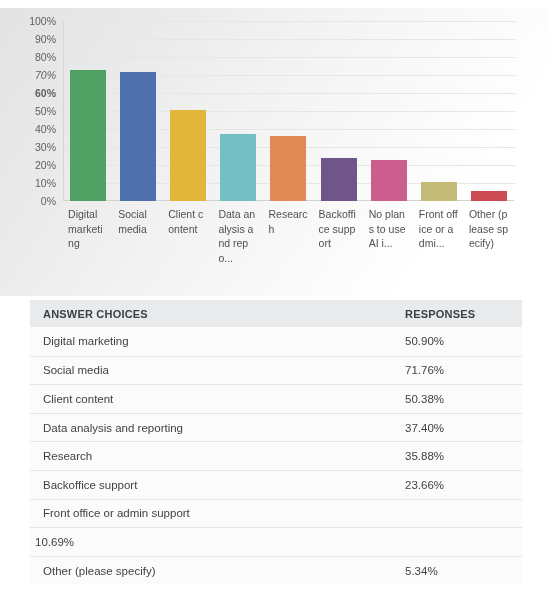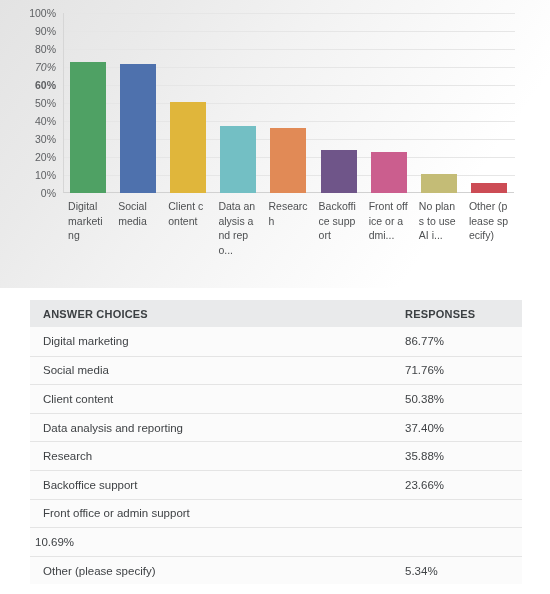--- a/index.html
+++ b/index.html
@@ -9,21 +9,21 @@
     height: 594px;
     background: #ffffff;
     font-family: "Liberation Sans", sans-serif;
     overflow: hidden;
     position: relative;
   }
 
   
   #chart-region {
     position: absolute;
-    left: 0; top: 0;
+    left: 0; top: 8px;
     width: 550px; height: 288px;
     background: linear-gradient(125deg, #e3e3e3 0%, #eaeaea 22%, #f2f2f2 42%, #f9f9f9 62%, #ffffff 80%, #ffffff 100%);
   }
   #y-axis-labels {
     position: absolute;
     left: 0; top: 13px;
     width: 56px; height: 180px;
   }
   .y-tick {
     position: absolute;
@@ -197,40 +197,40 @@
       <div class="x-label-slot">
         <div class="x-label">Data analysis and repo...</div>
       </div>
       <div class="x-label-slot">
         <div class="x-label">Research</div>
       </div>
       <div class="x-label-slot">
         <div class="x-label">Backoffice support</div>
       </div>
       <div class="x-label-slot">
+        <div class="x-label">No plans to use AI i...</div>
+      </div>
+      <div class="x-label-slot">
         <div class="x-label">Front office or admi...</div>
-      </div>
-      <div class="x-label-slot">
-        <div class="x-label">No plans to use AI i...</div>
       </div>
       <div class="x-label-slot">
         <div class="x-label">Other (please specify)</div>
       </div>
     </div>
 </div>
 
 <div id="table-region">
   <div class="t-header">
     <div class="cell cell-choice">ANSWER CHOICES</div>
     <div class="cell cell-resp">RESPONSES</div>
   </div>
   <div id="table-body">
       <div class="t-row">
         <div class="cell-choice">Digital marketing</div>
-        <div class="cell-resp">86.77%</div>
+        <div class="cell-resp">50.90%</div>
       </div>
       <div class="t-row">
         <div class="cell-choice">Social media</div>
         <div class="cell-resp">71.76%</div>
       </div>
       <div class="t-row">
         <div class="cell-choice">Client content</div>
         <div class="cell-resp">50.38%</div>
       </div>
       <div class="t-row">

